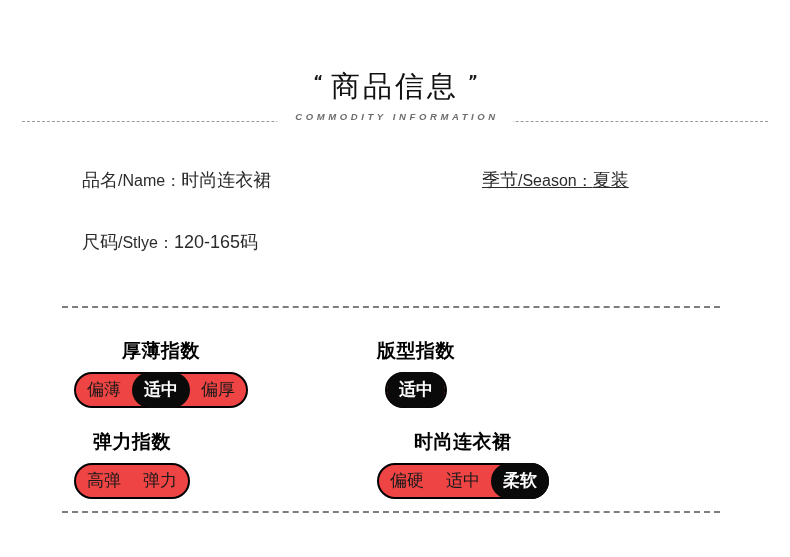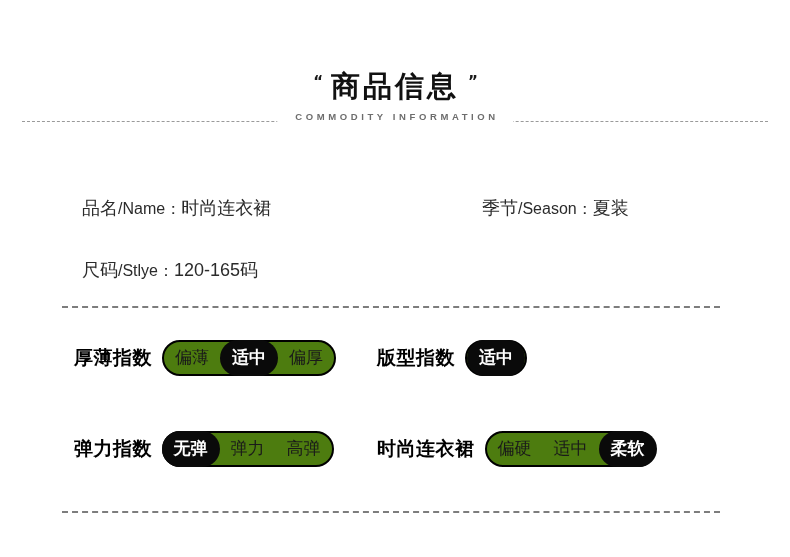--- a/index.html
+++ b/index.html
@@ -54,54 +54,55 @@
     line-height: 1;
     color: #1a1a1a;
     font-weight: 700;
     letter-spacing: -1px;
     margin-top: 5px;
     font-family: "DejaVu Sans", sans-serif;
   }
   .title-text {
     font-size: 29px;
     line-height: 33px;
-    font-weight: 700;
+    font-weight: 400;
     letter-spacing: 3px;
     color: #111111;
   }
   .subtitle {
     margin-top: 5px;
     font-size: 9.5px;
     line-height: 12px;
     letter-spacing: 3.6px;
     font-weight: 700;
     color: #6d6d6d;
+    font-style: italic;
     padding-left: 4px;
   }
 
   
   .specs {
     position: absolute;
     left: 0;
-    top: 196px;
+    top: 168px;
     width: 776px;
   }
   .spec-row {
     position: relative;
     height: 62px;
   }
   .spec-cell {
     position: absolute;
     font-size: 18px;
     line-height: 24px;
     color: #2b2b2b;
     white-space: nowrap;
   }
   .spec-cell.col-left  { left: 82px; }
-  .spec-cell.col-right { left: 482px; }
+  .spec-cell.col-right { left: 482px; text-decoration: underline; }
   .spec-label  { font-size: 18px; }
   .spec-en     { font-size: 16px; }
   .spec-value  { font-size: 18px; }
 
   
   .sep {
     position: absolute;
     left: 62px;
     width: 658px;
     height: 0;
@@ -116,40 +117,41 @@
     left: 0;
     top: 340px;
     width: 790px;
   }
   .index-row { position: relative; height: 91px; }
   .index-item {
     position: absolute;
     display: flex;
     align-items: center;
     gap: 10px;
+    flex-direction: column;
   }
   .index-item.col-left  { left: 74px; }
   .index-item.col-right { left: 377px; }
 
   .index-label {
     font-size: 19px;
     line-height: 22px;
     font-weight: 700;
     color: #000000;
     letter-spacing: 0.5px;
     white-space: nowrap;
   }
   .pill-track {
     position: relative;
     display: flex;
     align-items: center;
     height: 36px;
     border: 2.5px solid #000000;
     border-radius: 20px;
-    background: #4d7c0f;
+    background: #ef4444;
     box-sizing: border-box;
   }
   .pill-opt {
     position: relative;
     font-size: 17px;
     line-height: 36px;
     color: #1a1a1a;
     padding: 0 11px;
     white-space: nowrap;
     z-index: 1;
@@ -223,23 +225,22 @@
       </div>
     </div>
 
   </div>
 
   <div class="index-row">
 
     <div class="index-item col-left">
       <span class="index-label">弹力指数</span>
       <div class="pill-track">
-        <span class="pill-opt sel at-start">无弹</span>
+        <span class="pill-opt">高弹</span>
         <span class="pill-opt">弹力</span>
-        <span class="pill-opt">高弹</span>
       </div>
     </div>
 
     <div class="index-item col-right">
       <span class="index-label">时尚连衣裙</span>
       <div class="pill-track">
         <span class="pill-opt">偏硬</span>
         <span class="pill-opt">适中</span>
         <span class="pill-opt sel at-end">柔软</span>
       </div>

